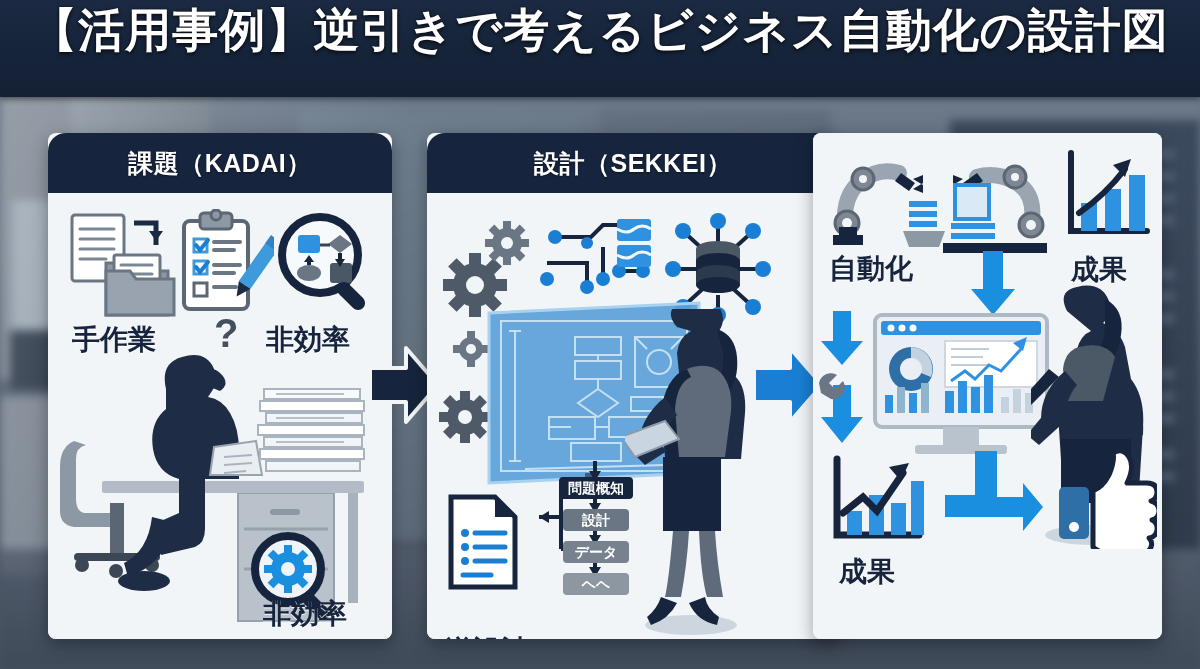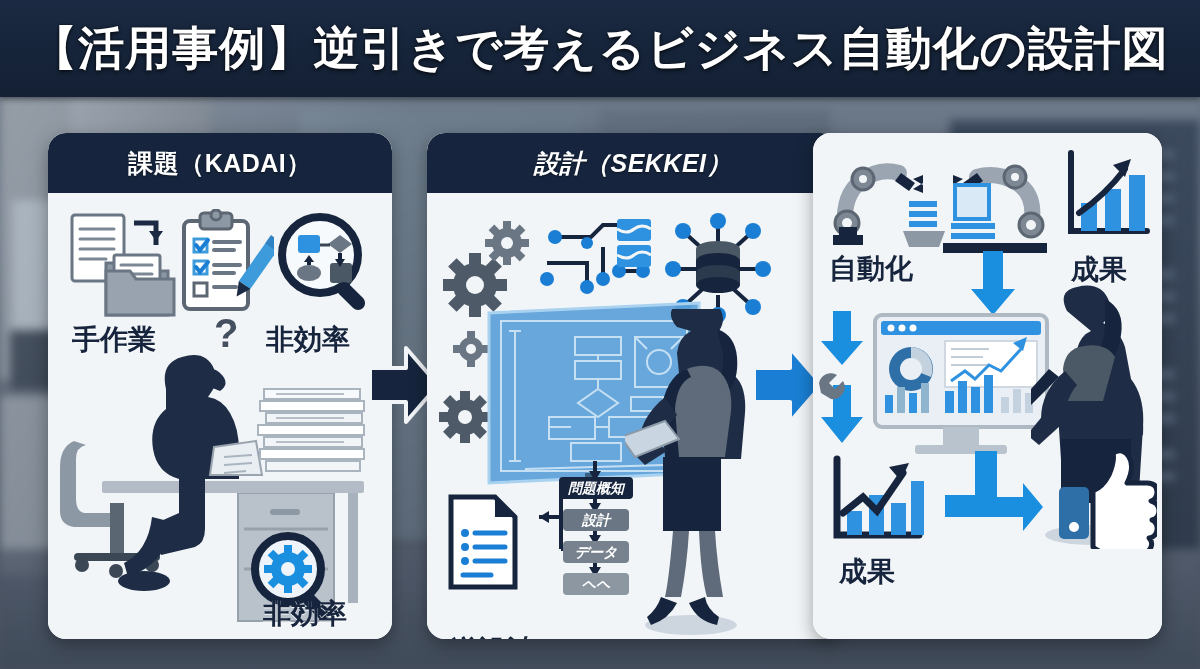--- a/index.html
+++ b/index.html
@@ -25,38 +25,38 @@
   .bg-rack { position:absolute; right:0; top:120px; width:250px; height:430px; background:linear-gradient(180deg,#3c4a5e,#2f3b4c); }
   .bg-rack i { position:absolute; left:14px; width:210px; height:9px; background:#5a6a80; display:block; border-radius:2px;}
   .bg-floor { position:absolute; left:0; bottom:0; width:1200px; height:120px; background:linear-gradient(180deg,#515b6b,#3f4a59); }
   .bg-glare { position:absolute; left:0; top:95px; width:430px; height:480px;
       background:linear-gradient(120deg,rgba(255,255,255,.20),rgba(255,255,255,0) 60%); }
 
   
   .titlebar {
     position:absolute; left:0; top:0; width:1200px; height:97px;
     background:linear-gradient(180deg,#1b2a42 0%,#16243a 55%,#142034 100%);
-    display:flex; align-items:center; justify-content:center;
+    display:flex; justify-content:center;
     box-shadow:0 2px 6px rgba(0,0,0,.45);
   }
   .titlebar .tl-text {
     color:#ffffff; font-size:46px; font-weight:bold; letter-spacing:1px;
     text-shadow:0 2px 4px rgba(0,0,0,.6), 0 0 2px rgba(0,0,0,.8);
     white-space:nowrap;
   }
 
   
   .panel {
     position:absolute; top:133px; height:506px;
-    background:#f4f6f8; border-radius:18px;
+    background:#f4f6f8; border-radius:8px;
     box-shadow:0 6px 18px rgba(0,0,0,.35);
     overflow:hidden; display:flex; flex-direction:column;
   }
   .panel.p1 { left:48px;  width:344px; }
-  .panel.p2 { left:427px; width:412px;font-style:italic; }
+  .panel.p2 { left:427px; width:412px; }
   .panel.p3 { left:813px; width:349px; }
   .panel-head {
     height:60px; background:#16253d; display:flex; align-items:center; justify-content:center;
     border-radius:18px 18px 0 0; flex:none;
   }
   .panel-head span { color:#fff; font-size:25px; font-weight:bold; letter-spacing:.5px;
      text-shadow:0 1px 2px rgba(0,0,0,.5); white-space:nowrap;}
   .panel-body { position:relative; flex:1; background:#f2f5f8; }
 
   

